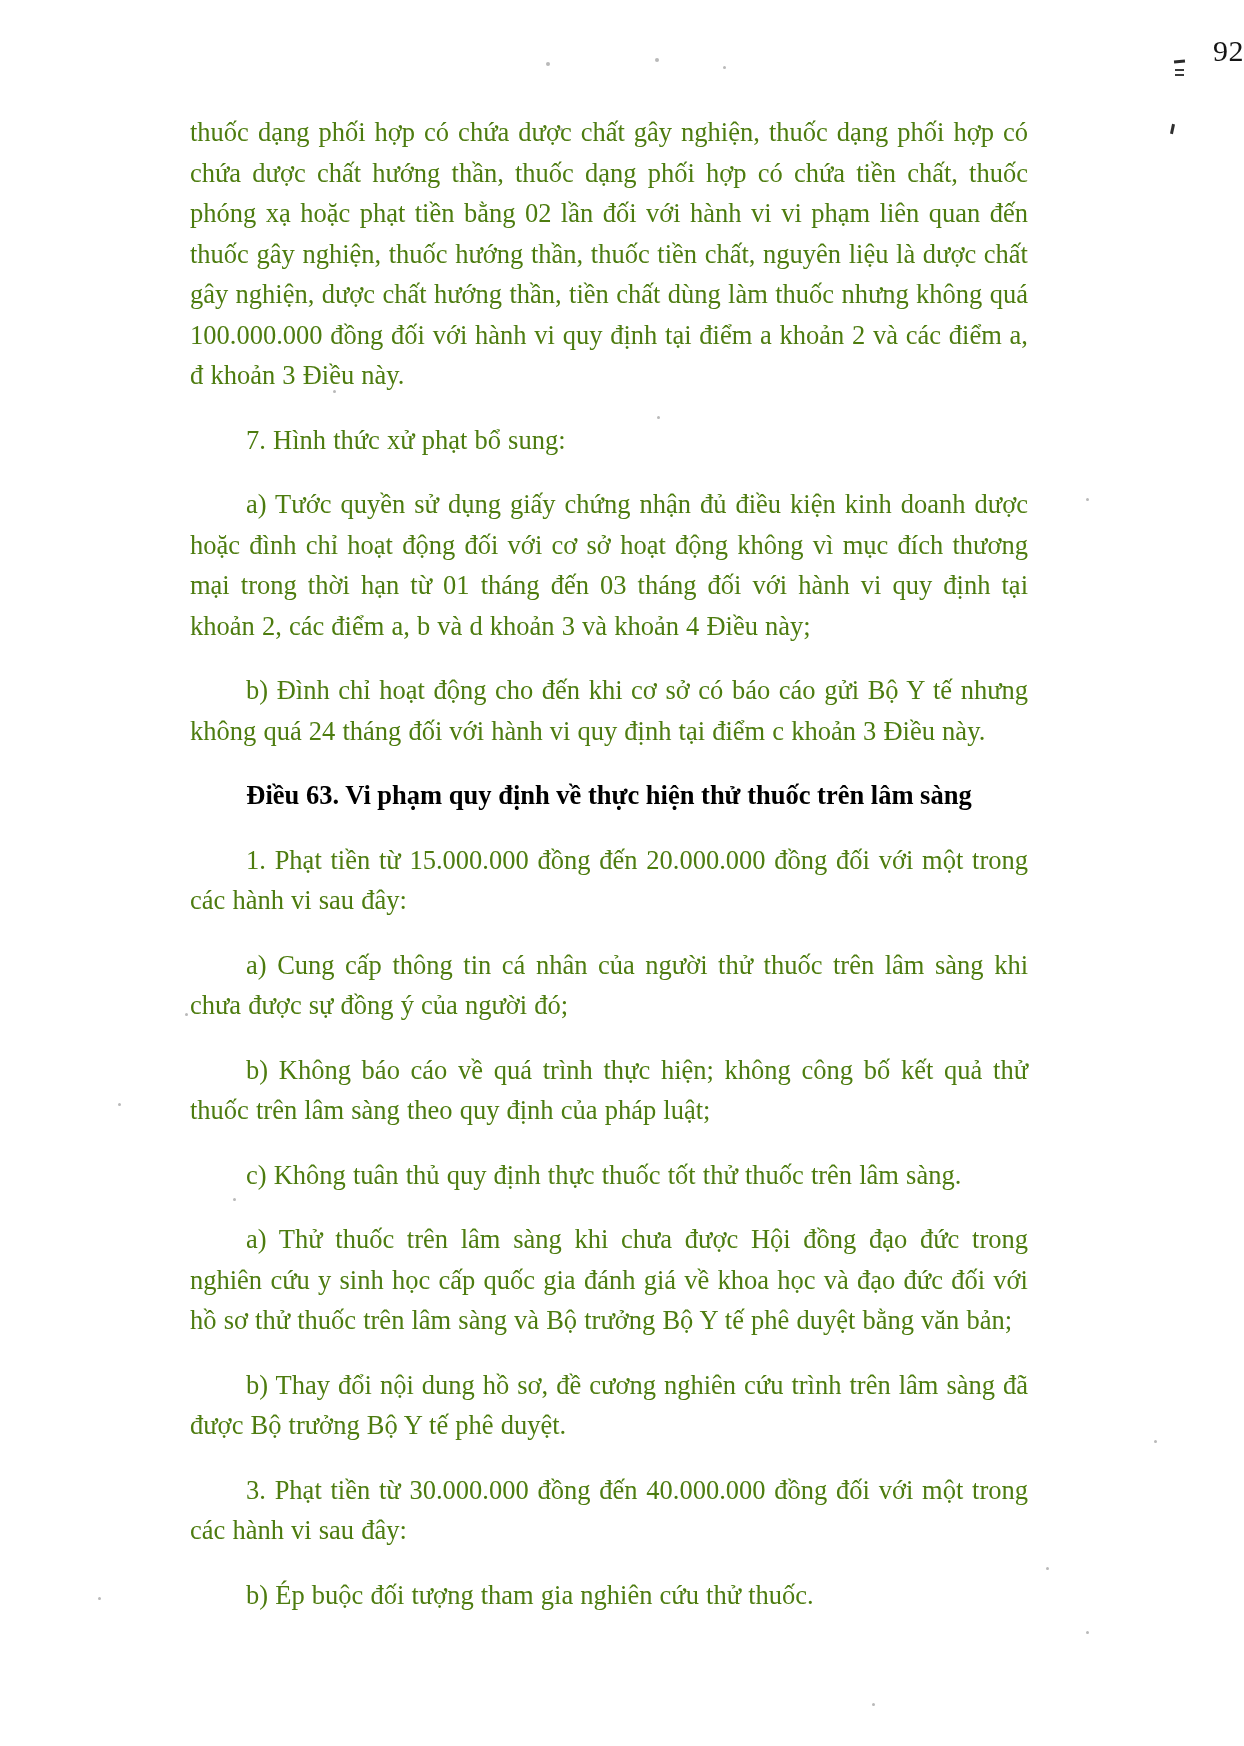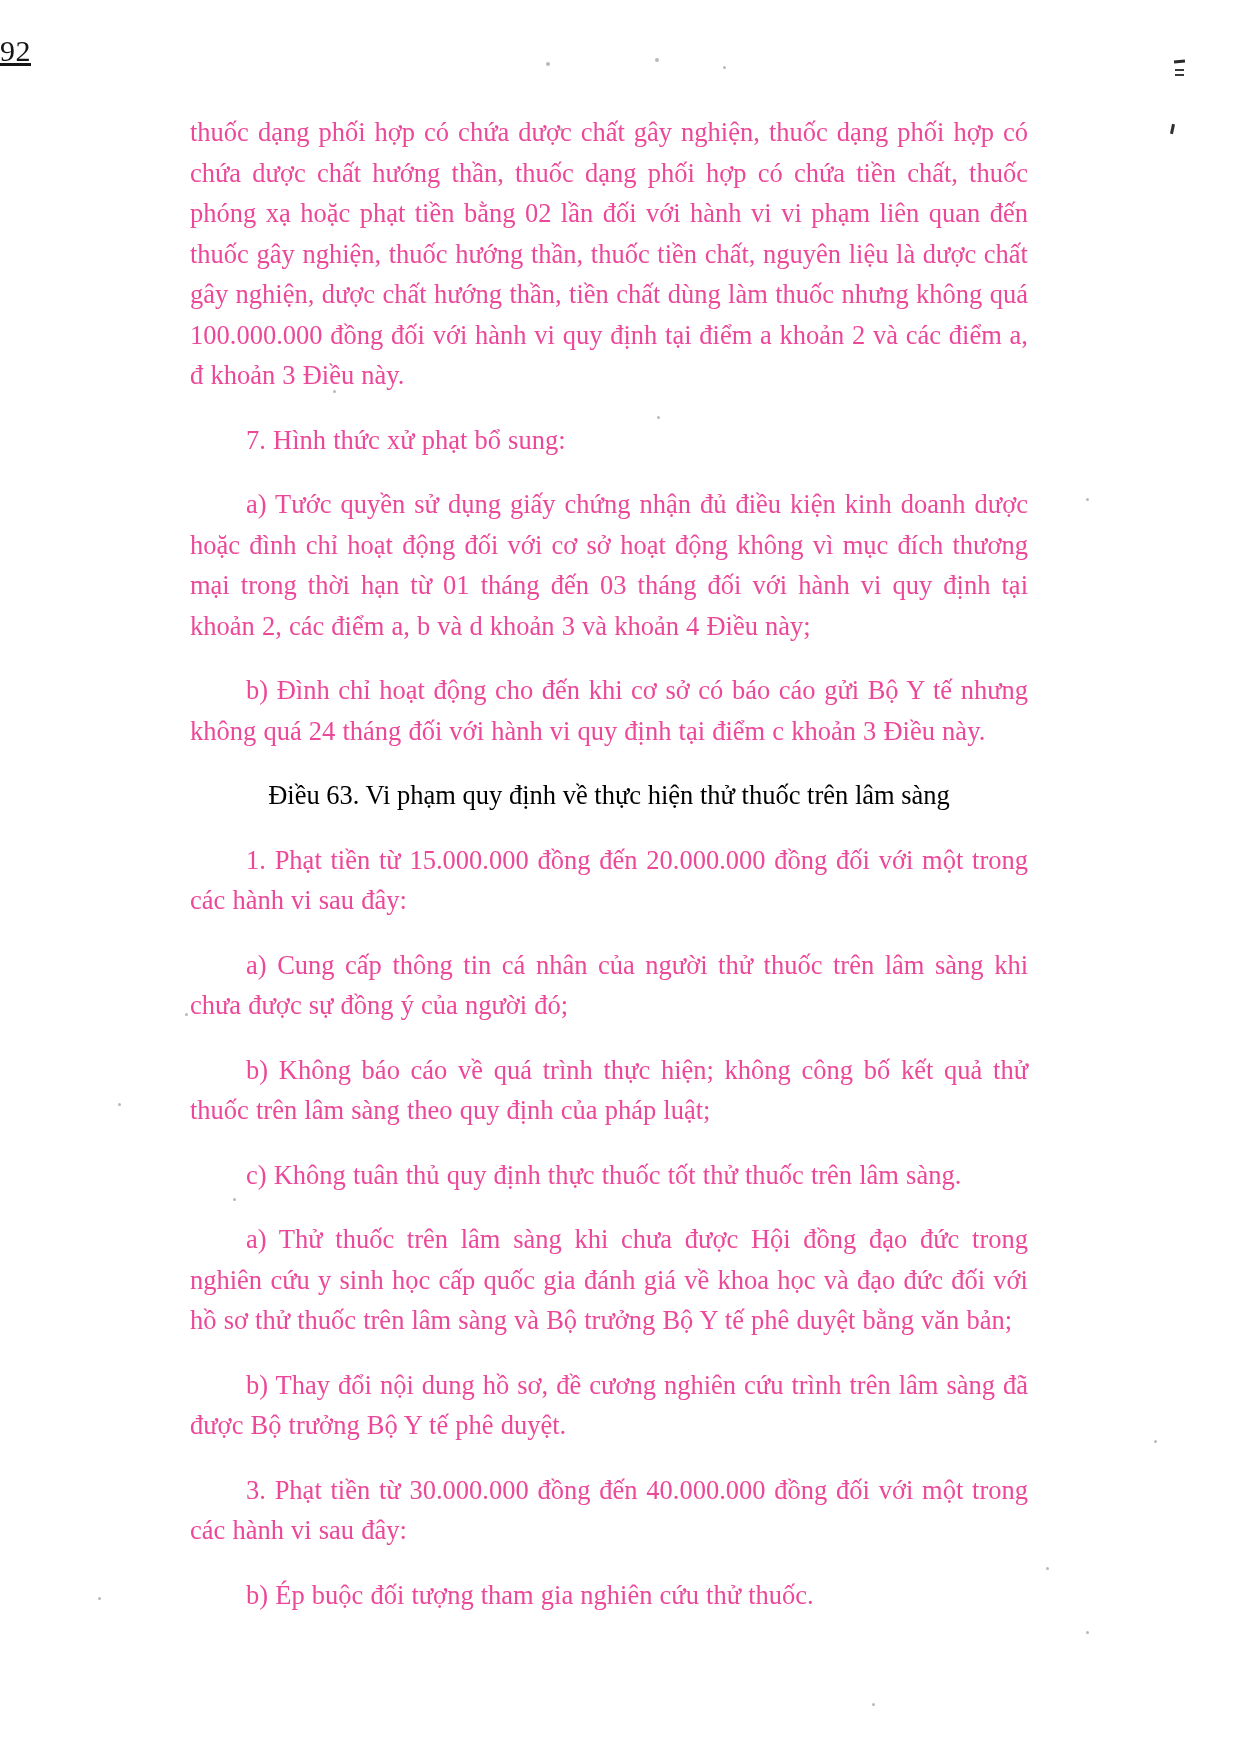--- a/index.html
+++ b/index.html
@@ -25,25 +25,24 @@
     position: absolute;
     background: #b9b9b9;
     border-radius: 50%;
     pointer-events: none;
   }
   .page-number {
     position: absolute;
     top: 34px;
     left: 0;
     width: 100%;
-    text-align: left;
+    text-align: right;
     font-size: 30px;
     letter-spacing: 0.5px;
     color: #151515;
-    text-decoration: underline;
   }
   .corner-marks {
     position: absolute;
     top: 60px;
     right: 52px;
     width: 26px;
     height: 100px;
   }
   .corner-marks .m1 {
     position: absolute;
@@ -77,30 +76,30 @@
     top: 112px;
     width: 838px;
   }
   p.para {
     margin: 0 0 24px 0;
     font-size: 26.5px;
     line-height: 40.5px;
     text-align: justify;
     text-justify: inter-word;
     word-spacing: 0.5px;
-    color: #ec4899;
+    color: #4d7c0f;
   }
   p.indent {
     text-indent: 56px;
   }
   p.heading {
     margin: 0 0 24px 0;
     font-size: 26.5px;
     line-height: 40.5px;
-    font-weight: normal;
+    font-weight: bold;
     text-align: center;
     color: #000000;
   }
   p.last-line-left {
     text-align-last: left;
   }
 </style>
 </head>
 <body>
 

